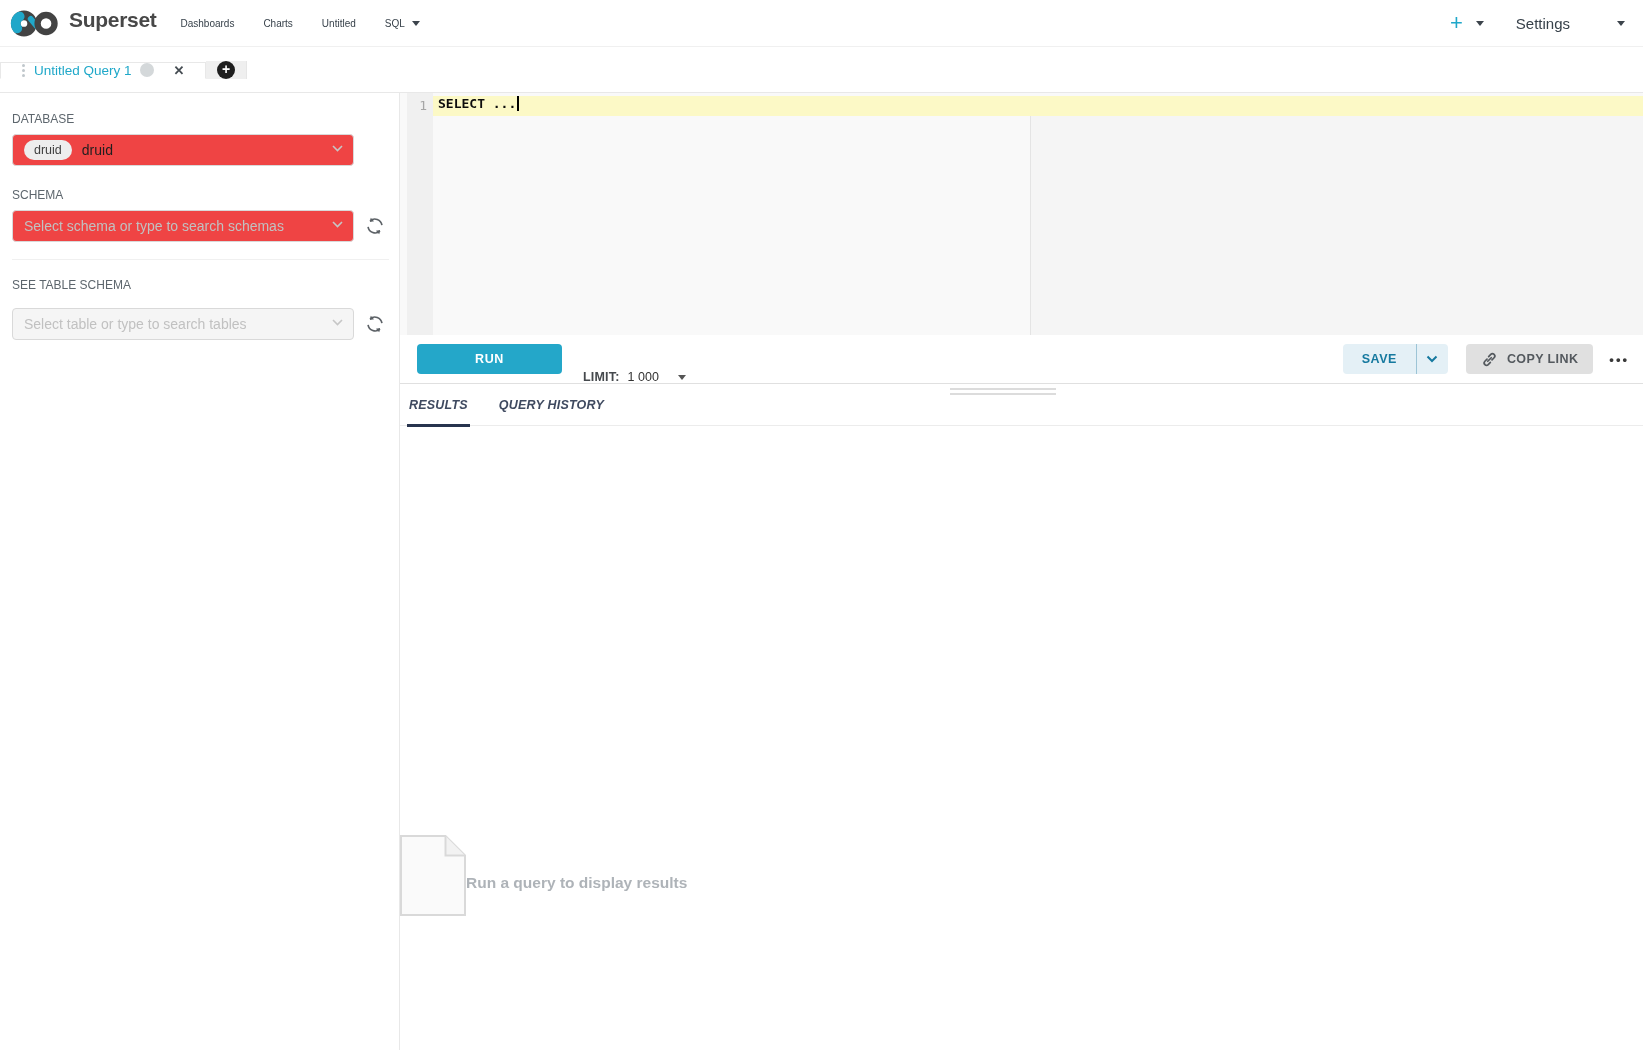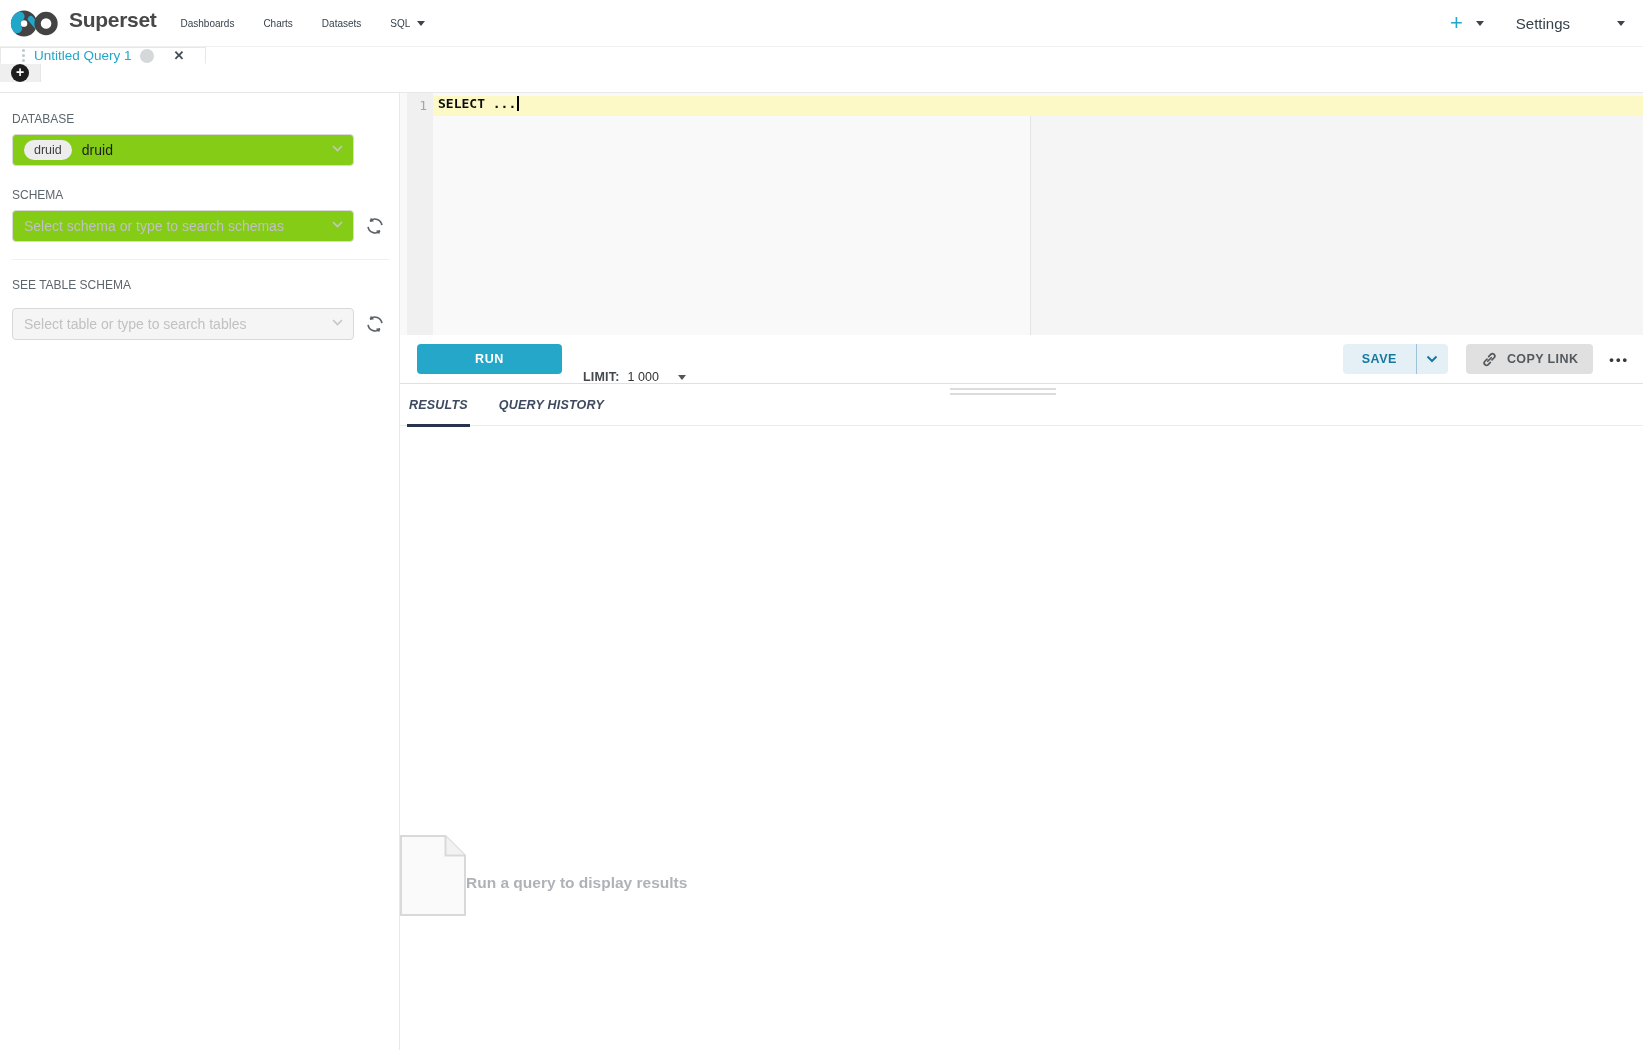--- a/index.html
+++ b/index.html
@@ -11,37 +11,37 @@
   .brand-name { font-size:21px; font-weight:bold; color:#484848; letter-spacing:-0.3px; }
   .nav { display:flex; align-items:center; }
   .nav-item { font-size:10px; color:#37414a; margin-right:29px; cursor:pointer; display:flex; align-items:center; }
   .caret { width:0; height:0; border-left:4px solid transparent; border-right:4px solid transparent; border-top:5px solid #3c444c; display:inline-block; margin-left:7px; }
   .header-right { margin-left:auto; display:flex; align-items:center; }
   .plus-group { display:flex; align-items:center; margin-right:32px; cursor:pointer; }
   .plus-glyph { color:#20a7c9; font-size:22px; font-weight:400; line-height:1; margin-right:6px; }
   .settings-group { display:flex; align-items:center; font-size:15px; color:#37414a; cursor:pointer;gap:40px; }
 
   
-  .tab-strip { height:46px; display:flex; align-items:flex-start; position:relative; background:#fff;flex-direction:column; }
+  .tab-strip { height:46px; display:flex; align-items:center; position:relative; background:#fff; }
   .tab-strip::after { content:""; position:absolute; left:0; right:0; bottom:0; height:1px; background:#e8e8e8; z-index:0; }
   .query-tab { position:relative; z-index:1; width:206px; background:#fff; border:1px solid #e8e8e8; border-bottom:1px solid #fff; display:flex; align-items:center; padding-left:21px; cursor:pointer; }
   .drag-dots { display:flex; flex-direction:column; gap:2px; margin-right:9px; cursor:grab; }
   .drag-dots i { width:3px; height:3px; border-radius:50%; background:#c0c7cc; }
   .tab-title { font-size:13.5px; color:#1fa8c9; white-space:nowrap; }
   .status-dot { width:14px; height:14px; border-radius:50%; background:#d4d8da; margin-left:8px; }
   .tab-close { margin-left:20px; font-size:13px; font-weight:bold; color:#454c52; cursor:pointer; }
   .add-tab { position:relative; z-index:1; width:41px; background:#efefef; border-right:1px solid #e6e6e6; display:flex; align-items:center; justify-content:center; cursor:pointer; }
   .add-tab-circle { width:18px; height:18px; border-radius:50%; background:#1e1e1e; color:#fff; font-size:14px; line-height:17px; text-align:center; font-weight:bold; }
 
   
   .content { display:flex; height:957px; }
   .sidebar { width:400px; min-width:400px; border-right:1px solid #e8e8e8; padding:19px 10px 0 12px; background:#fff; }
   .field-label { font-size:12px; color:#5d666d; margin-bottom:8px; }
   .select-row { display:flex; align-items:center; }
-  .select-box { position:relative; width:342px; height:32px; border:1px solid #d9d9d9; border-radius:4px; background:#84cc16; display:flex; align-items:center; padding:0 26px 0 11px; cursor:pointer; }
+  .select-box { position:relative; width:342px; height:32px; border:1px solid #d9d9d9; border-radius:4px; background:#ef4444; display:flex; align-items:center; padding:0 26px 0 11px; cursor:pointer; }
   .select-box.disabled { background:#f5f5f5; }
   .pill { background:#ededed; border-radius:11px; padding:3px 10px; font-size:12.5px; color:#3f3f3f; margin-right:10px; white-space:nowrap; }
   .db-value { font-size:14px; color:#1f1f1f; }
   .select-chevron { position:absolute; right:10px; top:10px; }
   .select-input { border:none; outline:none; background:transparent; width:100%; font-size:14px; color:#333; font-family:"Liberation Sans",sans-serif; }
   .select-input::placeholder { color:#c1c1c1; }
   .refresh-btn { margin-left:11px; background:none; border:none; cursor:pointer; padding:0; display:flex; }
   .gap-db { height:22px; } .gap-schema { height:8px; }
   .sidebar-divider { height:1px; background:#f0f0f0; margin:17px 0 18px 0; }
 
@@ -96,21 +96,21 @@
     <span class="brand-name">Superset</span>
   </div>
   <div class="nav">
     <span class="nav-item">
         <span>Dashboards</span>
       </span>
     <span class="nav-item">
         <span>Charts</span>
       </span>
     <span class="nav-item">
-        <span>Datasets</span>
+        <span>Untitled</span>
       </span>
     <span class="nav-item">
         <span>SQL</span>
         <i class="caret"></i>
       </span>
   </div>
   <div class="header-right">
     <span class="plus-group">
       <span class="plus-glyph">+</span>
       <i class="caret"></i>

